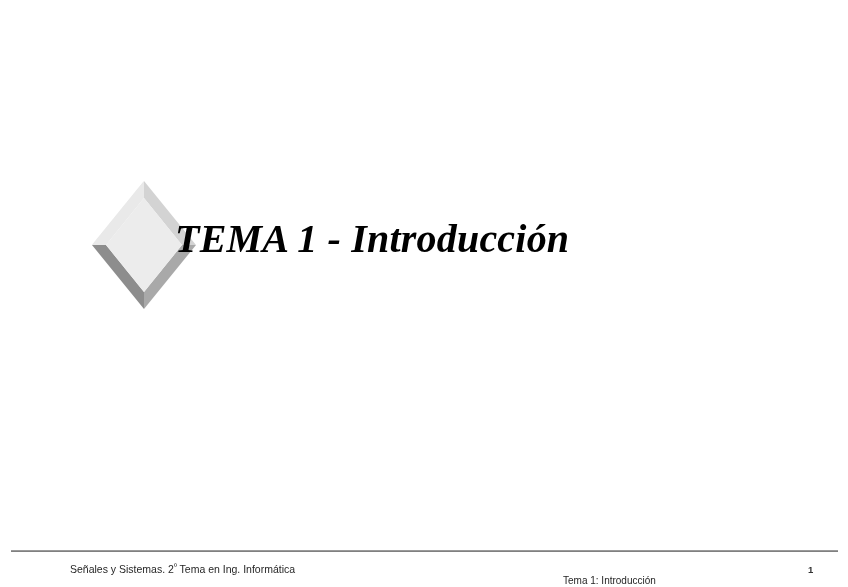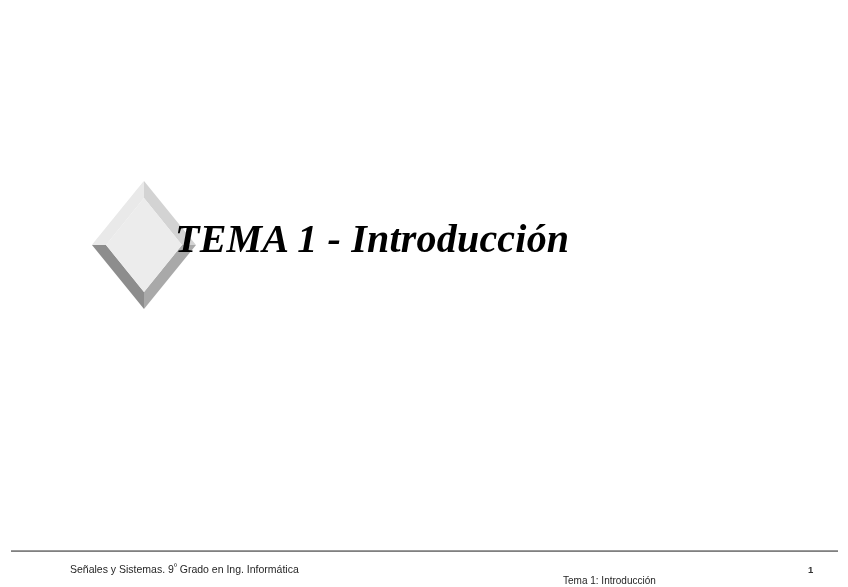--- a/index.html
+++ b/index.html
@@ -129,20 +129,20 @@
       </svg>
     </div>
 
     <div class="slide-title">TEMA 1 - Introducción</div>
 
   </div>
 
   <div class="footer-rule"></div>
 
   <div class="footer">
-    <div class="footer-left"><span>Señales y Sistemas.  9</span><span class="ord">º</span><span> Grado en Ing. Informática</span></div>
+    <div class="footer-left"><span>Señales y Sistemas.  2</span><span class="ord">º</span><span> Tema en Ing. Informática</span></div>
 
     <div class="footer-center">Tema 1: Introducción</div>
 
     <div class="footer-page">1</div>
   </div>
 
 </div>
 
 </body></html>

